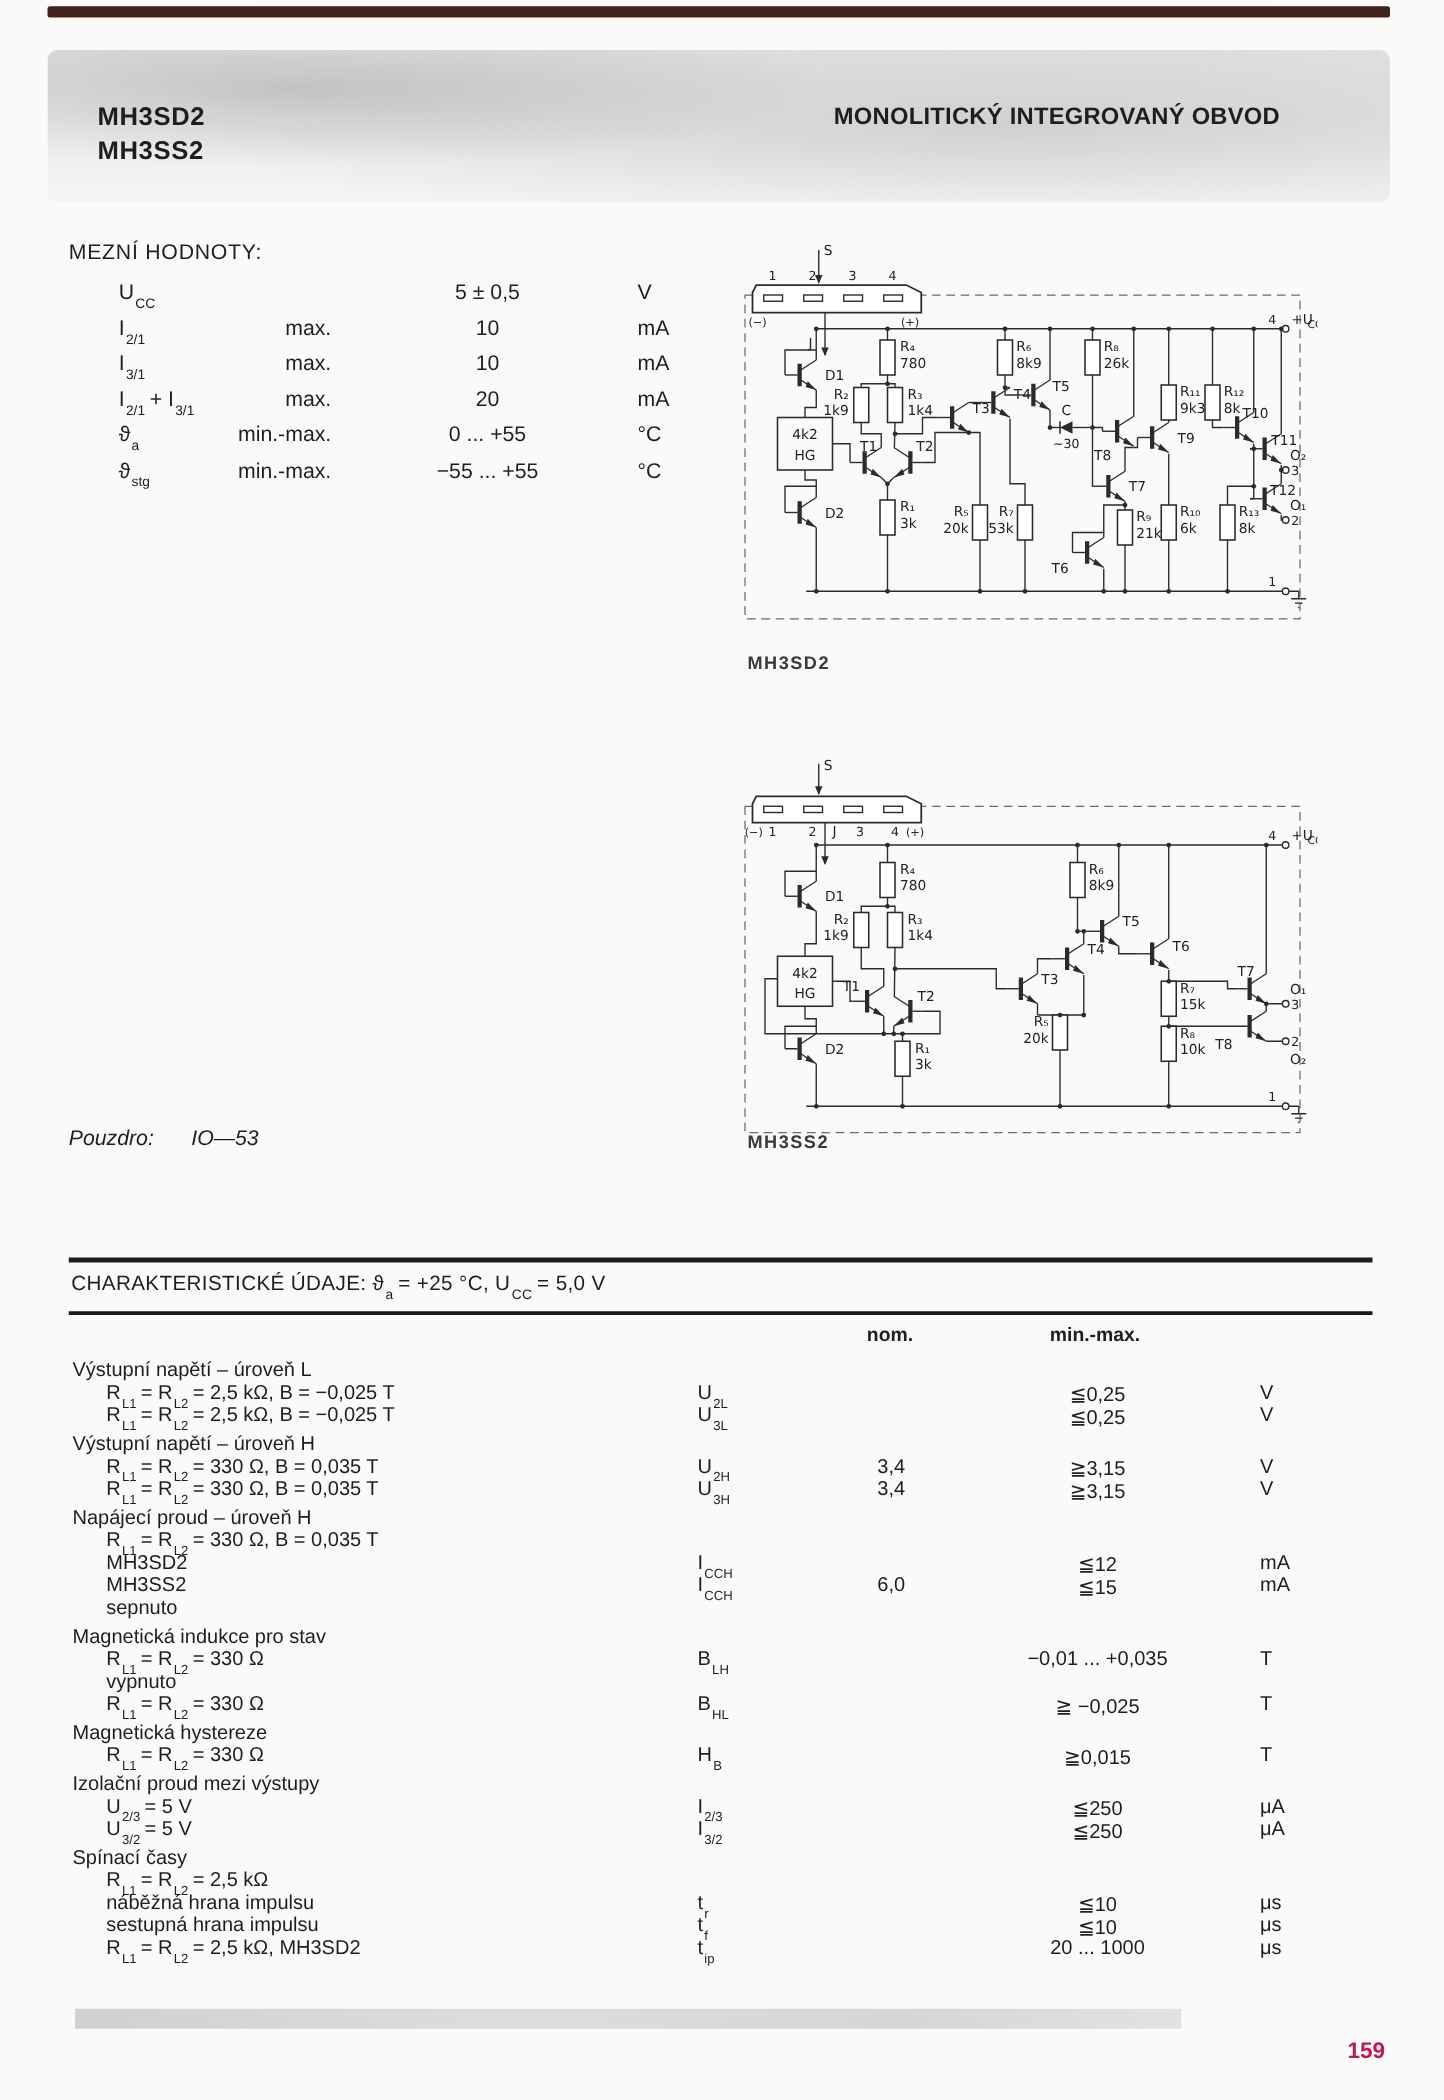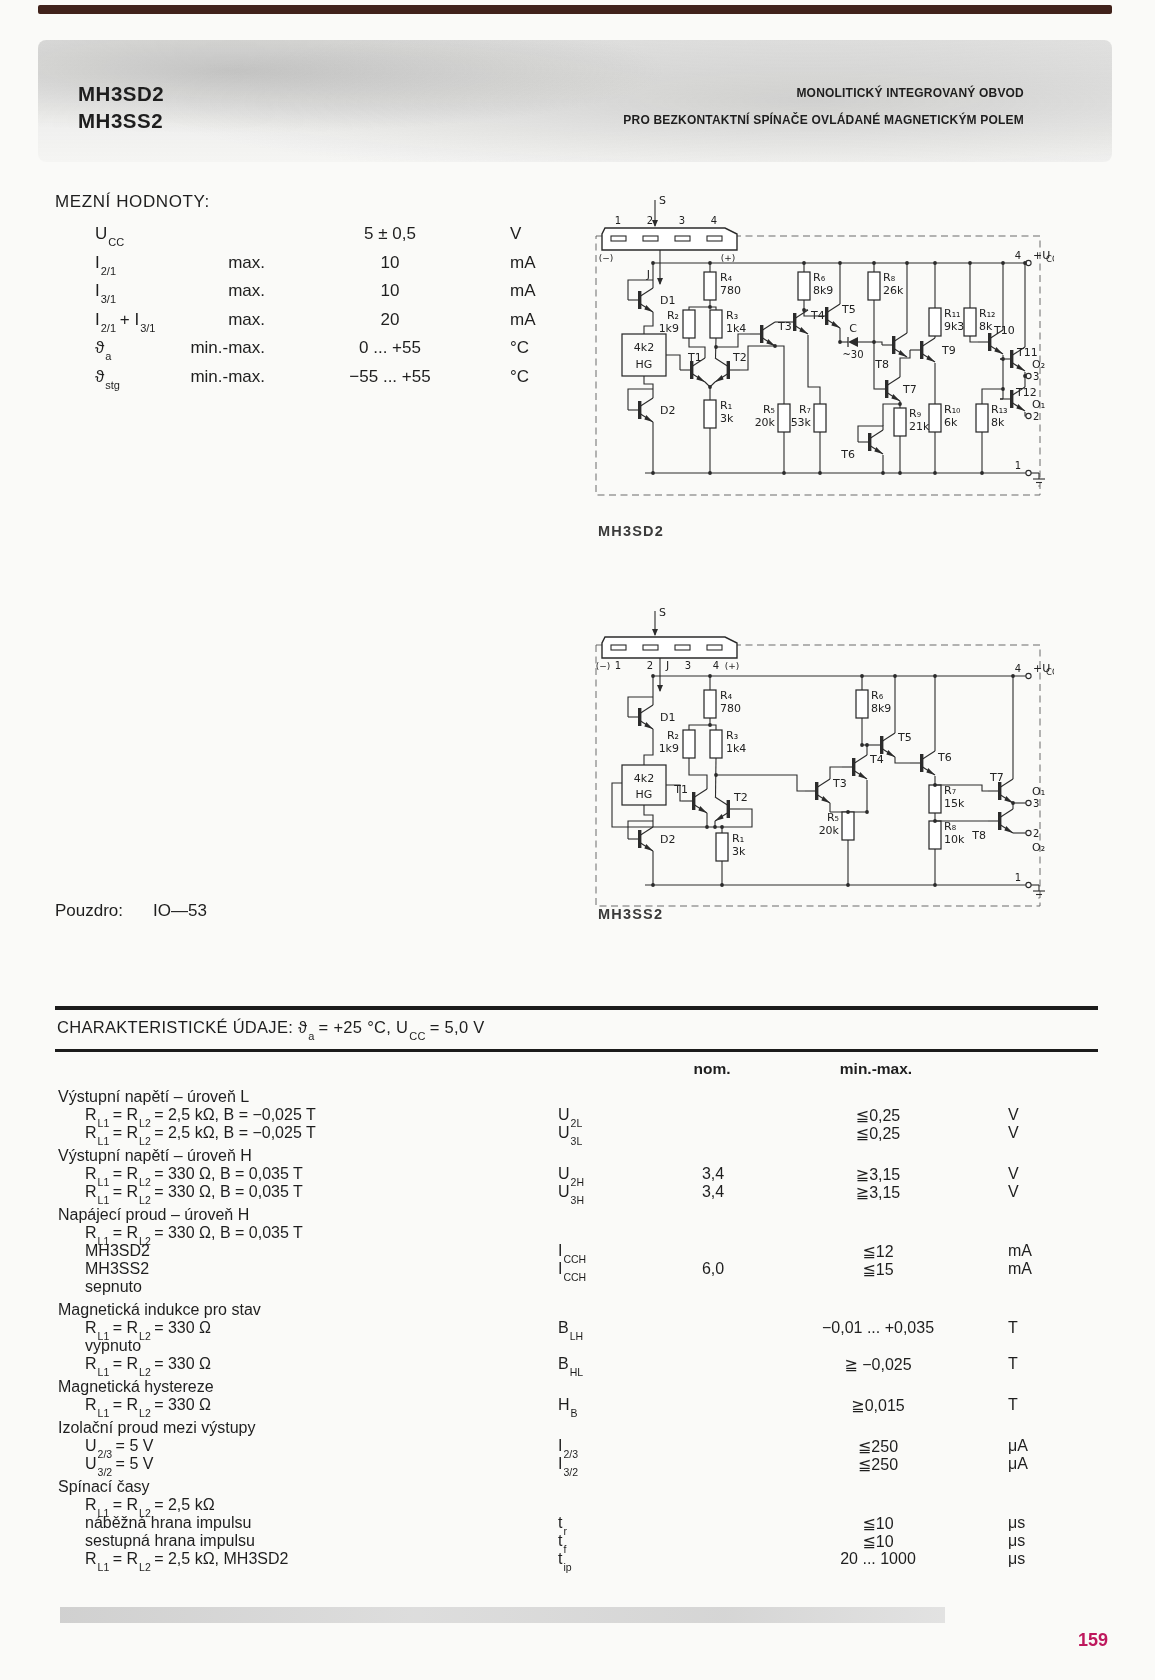--- a/index.html
+++ b/index.html
@@ -15,21 +15,21 @@
     left:38px;top:40px;width:1074px;height:122px;border-radius:8px;
     background:
       radial-gradient(ellipse 620px 90px at 18% 25%, rgba(120,120,120,.32), transparent 70%),
       radial-gradient(ellipse 900px 110px at 72% 50%, rgba(135,135,135,.28), transparent 75%),
       linear-gradient(rgba(150,150,150,.22), rgba(205,205,205,.10));
   }
   .bottom-bar{left:60px;top:1607px;width:885px;height:16px;
     background:linear-gradient(90deg,#c9c9c9,#d8d8d8 40%,#cfcfcf 75%,#dedede);opacity:.85;}
   
   .brand{left:78px;top:80px;font-size:20.5px;font-weight:bold;line-height:27px;letter-spacing:.5px;}
-  .title{left:330px;top:80px;width:694px;text-align:right;font-size:12px;font-weight:bold;line-height:27px;letter-spacing:.2px;}
+  .title{left:330px;top:80px;width:694px;text-align:right;font-size:19px;font-weight:bold;line-height:27px;letter-spacing:.2px;}
   
   .limits-heading{left:55px;top:192px;font-size:17px;letter-spacing:.6px;}
   .limits{left:55px;top:224px;width:540px;}
   .lrow{position:relative;height:28.5px;font-size:17px;}
   .lrow .lsym{position:absolute;left:0;margin-left:40px;}
   .lrow .lcond{position:absolute;left:113px;width:97px;text-align:right;}
   .lrow .lval{position:absolute;left:270px;width:130px;text-align:center;}
   .lrow .lunit{position:absolute;left:455px;}
   sub{font-size:11px;line-height:0;position:relative;top:3px;left:1px;}
   
@@ -43,21 +43,21 @@
   .sch .pin{fill:#fff;stroke:#2b2b2b;stroke-width:1.1px;}
   .sch .arr{fill:#2b2b2b;stroke:none;}
   .sch text{font:11px "DejaVu Sans",sans-serif;fill:#222;}
   .sch text.sm{font-size:10px;}
   .sch text.xs{font-size:9px;}
   .sch text.sb{font-size:8.5px;}
   .sch text.mid{text-anchor:middle;}
   .sch text.end{text-anchor:end;}
   .sch-caption{font-size:14.5px;font-weight:bold;letter-spacing:1.2px;color:#3a3a3a;}
   
-  .pouzdro{left:55px;top:901px;font-size:17px;}
+  .pouzdro{left:55px;top:901px;font-size:17px;font-style:italic;}
   .pouzdro .pz-val{margin-left:30px;}
   
   .rule{left:55px;width:1043px;background:#1c1c1c;}
   .rule1{top:1006px;height:3.5px;}
   .rule2{top:1049px;height:2.5px;}
   .char-heading{left:57px;top:1018px;font-size:16.5px;letter-spacing:.3px;}
   .col-head{top:1060px;font-size:15.5px;font-weight:bold;text-align:center;}
   .col-nom{left:682px;width:60px;}
   .col-mm{left:786px;width:180px;}
   .chartab{left:58px;top:1083px;width:1060px;}
@@ -79,21 +79,20 @@
 
   <div class="abs top-bar"></div>
   <div class="abs gray-band"></div>
 
   <div class="abs brand">
     <div>MH3SD2</div>
     <div>MH3SS2</div>
   </div>
   <div class="abs title">
     <div>MONOLITICKÝ INTEGROVANÝ OBVOD</div>
-    <div>PRO BEZKONTAKTNÍ SPÍNAČE OVLÁDANÉ MAGNETICKÝM POLEM</div>
   </div>
 
   <div class="abs limits-heading">MEZNÍ HODNOTY:</div>
   <div class="abs limits">
 
       <div class="lrow">
         <span class="lsym"><span>U</span><sub>CC</sub></span>
         <span class="lcond"></span>
         <span class="lval">5 ± 0,5</span>
         <span class="lunit">V</span>

